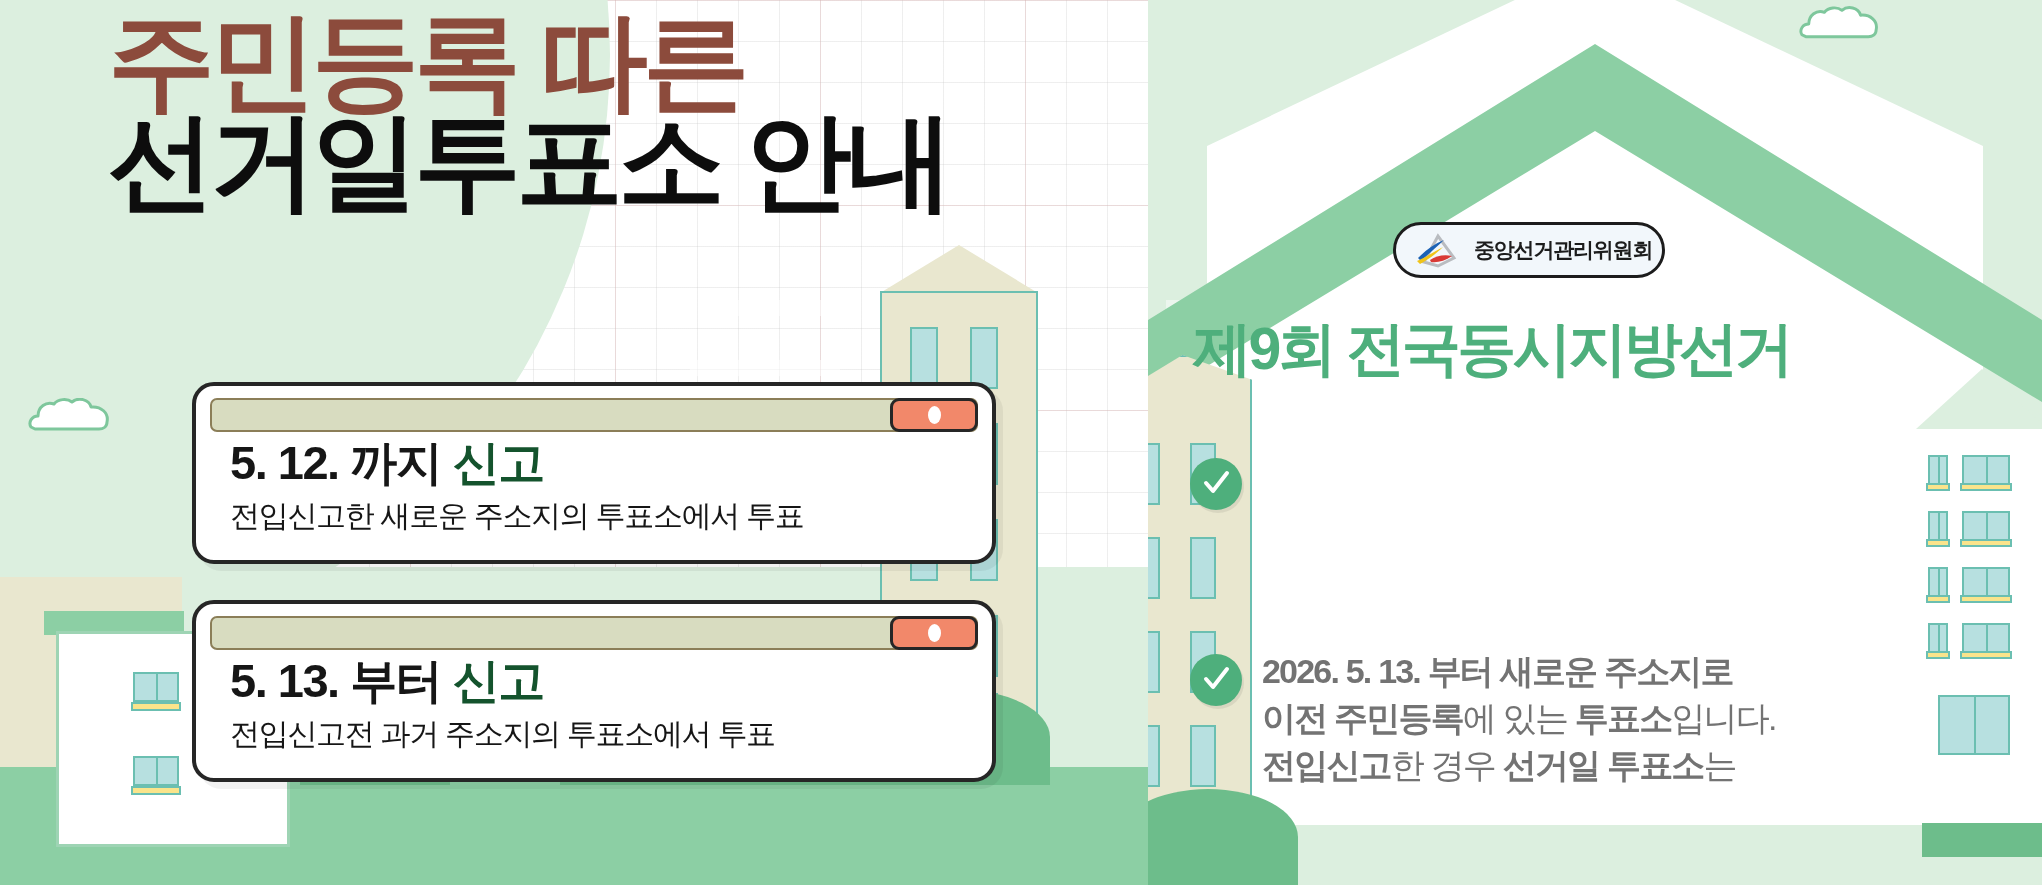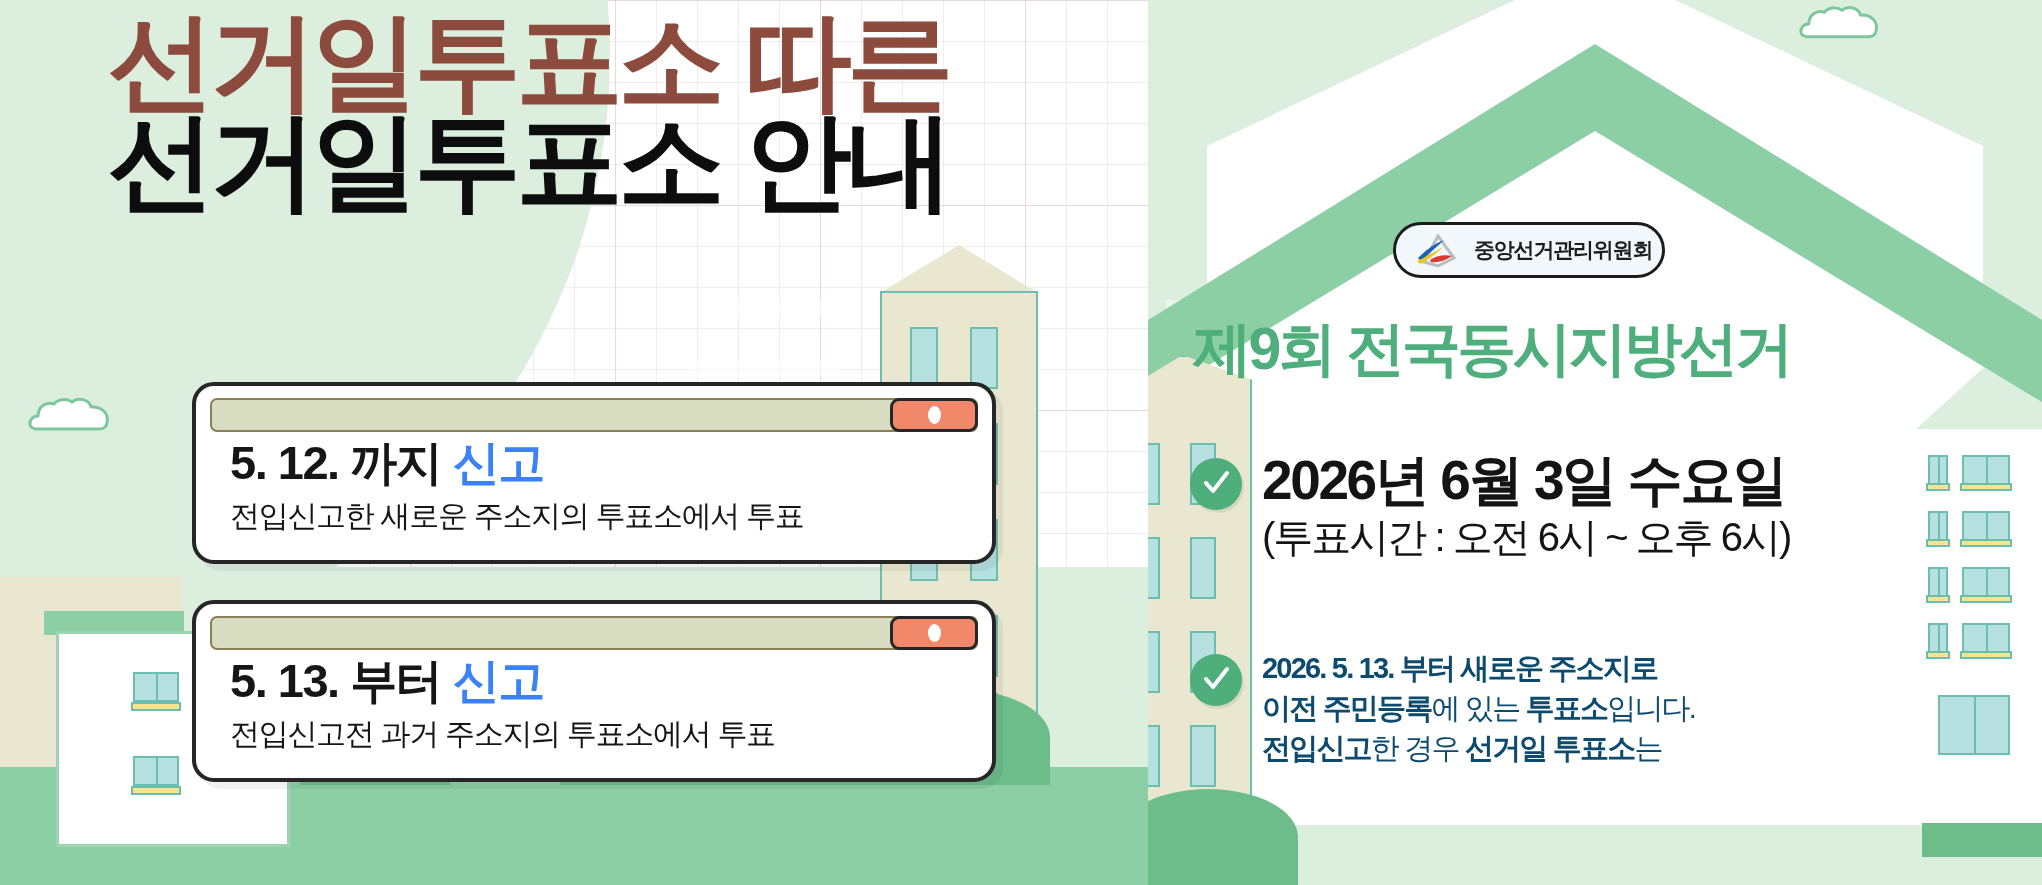--- a/index.html
+++ b/index.html
@@ -116,21 +116,21 @@
   }
   .card-bar-handle i {
     display:block; width:13px; height:18px; background:#ffffff;
     border-radius:50%;
   }
   .card-title {
     position:absolute; left:34px; top:52px;
     font-size:47px; font-weight:700; color:#161616;
     letter-spacing:-1.5px; white-space:nowrap; line-height:1.05;
   }
-  .card-title .accent { color:#3b82f6; }
+  .card-title .accent { color:#14532d; }
   .card-sub {
     position:absolute; left:34px; top:112px;
     font-size:30px; color:#161616; letter-spacing:-1.3px;
     white-space:nowrap; line-height:1.2;
   }
   .card-sub b { font-weight:400; }
 
   
   .headline {
     position:absolute; left:108px; top:12px;
@@ -186,21 +186,21 @@
   .bullet-body { white-space:nowrap; }
   .b1-line1 {
     font-size:55px; font-weight:700; color:#141414;
     letter-spacing:-2.4px; line-height:1.05;
   }
   .b1-line2 {
     font-size:40px; font-weight:400; color:#141414;
     letter-spacing:-2px; line-height:1.25; margin-top:2px;
   }
   .b2-line {
-    font-size:29px; color:#0c4a6e; letter-spacing:-1.8px; line-height:1.38;
+    font-size:34px; color:#737373; letter-spacing:-1.8px; line-height:1.38;
   }
   .b2-line b { font-weight:700; }
   .b2-line.strong { font-weight:700; }
 </style>
 </head>
 <body>
 
 <div id="banner">
 
   <div class="left-panel">
@@ -242,21 +242,21 @@
       <div class="win-sill" style="left:72px;top:152px;"></div>
     </div>
 
     <div class="cloud cloud-1">
       <svg viewBox="0 0 86 34">
         <path d="M4 29 C1 24 5 18 11 18 C11 9 19 3 27 6 C31 1 40 0 45 4 C51 -1 62 1 64 9 C74 8 82 15 80 24 C80 29 76 31 72 31 L8 31 Z" fill="#ffffff" stroke="#7ec79c" stroke-width="3" stroke-linejoin="round"></path>
       </svg>
     </div>
 
     <div class="headline">
-      <div class="hl-1">선거일투표소 따른</div>
+      <div class="hl-1">주민등록 따른</div>
       <div class="hl-2">선거일투표소 안내</div>
     </div>
 
     <div class="card card-1">
       <div class="card-bar">
         <div class="card-bar-handle">
             <i></i>
           </div>
       </div>
       <div class="card-title">
@@ -358,24 +358,20 @@
       </div>
 
       <div class="rp-heading">제9회 전국동시지방선거</div>
 
       <div class="bullet bullet-1">
         <span class="check">
           <svg viewBox="0 0 32 32">
               <path d="M6 15 L13 23 L27 5" fill="none" stroke="#ffffff" stroke-width="4" stroke-linecap="round" stroke-linejoin="round"></path>
             </svg>
         </span>
-        <span class="bullet-body">
-          <div class="b1-line1">2026년 6월 3일 수요일</div>
-          <div class="b1-line2">(투표시간 : 오전 6시 ~ 오후 6시)</div>
-        </span>
       </div>
 
       <div class="bullet bullet-2">
         <span class="check">
           <svg viewBox="0 0 32 32">
               <path d="M6 15 L13 23 L27 5" fill="none" stroke="#ffffff" stroke-width="4" stroke-linecap="round" stroke-linejoin="round"></path>
             </svg>
         </span>
         <span class="bullet-body">
           <div class="b2-line strong"><span>2026. 5. 13. 부터 </span><span>새로운 주소지로</span></div>

